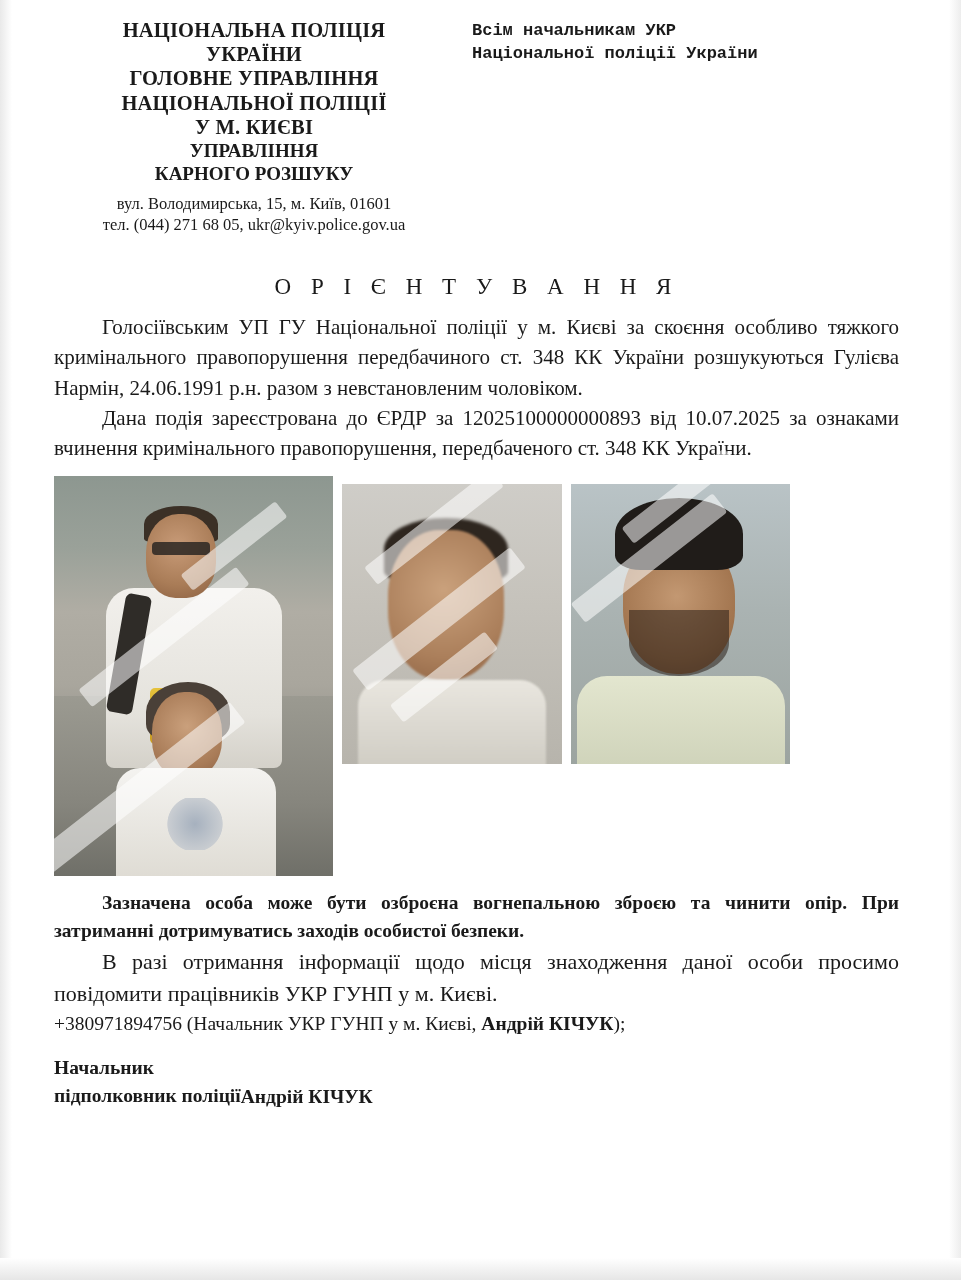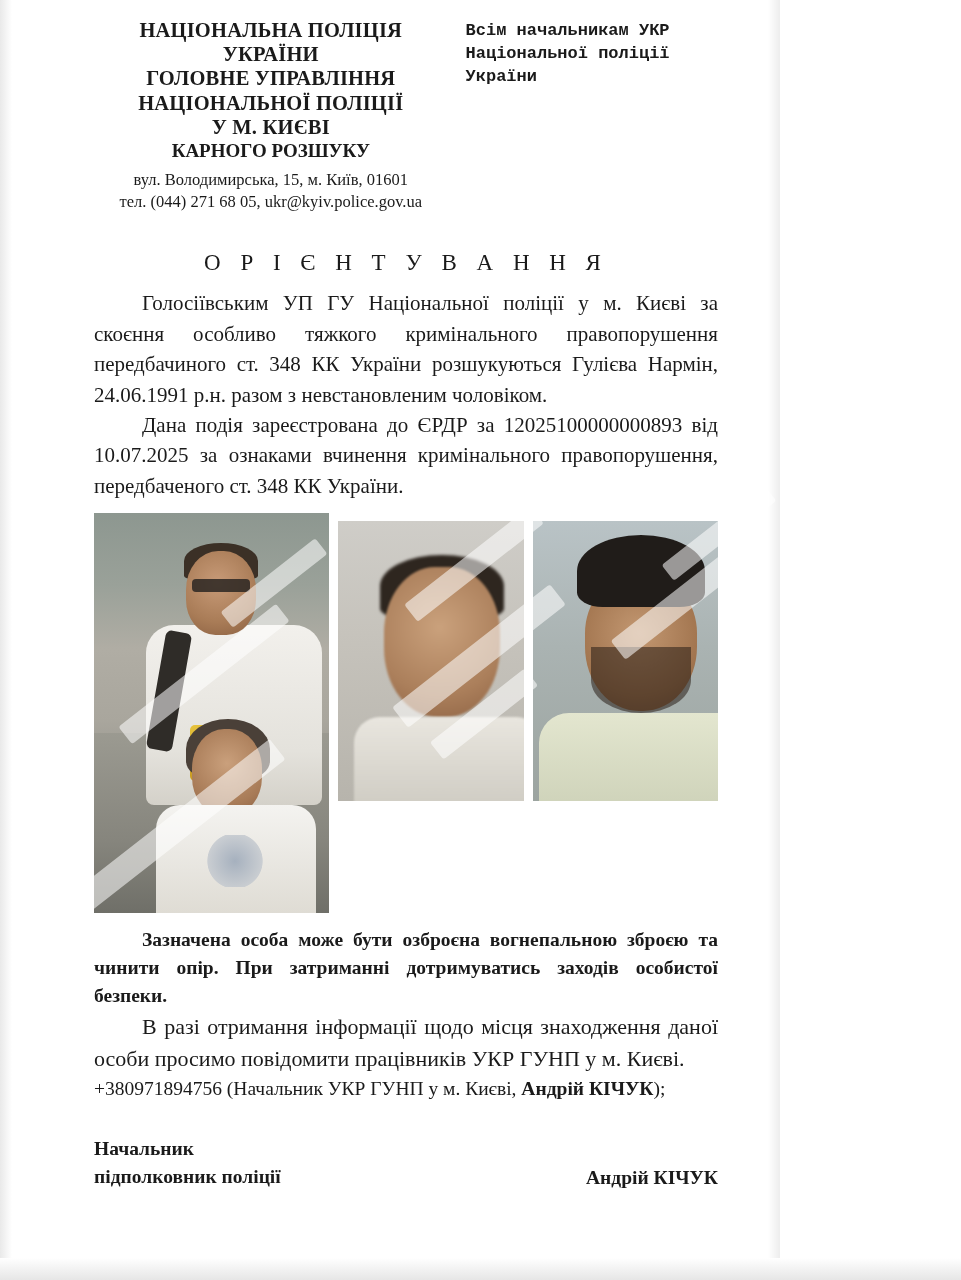--- a/index.html
+++ b/index.html
@@ -9,25 +9,25 @@
   }
   body {
     width: 961px;
     height: 1280px;
     font-family: "Liberation Serif", "DejaVu Serif", serif;
     color: #1a1a1a;
     position: relative;
     overflow: hidden;
   }
   .page {
-    width: 780px;
+    width: 961px;
     height: 1280px;
     position: relative;
     box-sizing: border-box;
-    padding: 18px 62px 0 94px;
+    padding: 18px 62px 0 54px;
   }
 
   
   .header {
     display: flex;
     align-items: flex-start;
     justify-content: flex-start;
     gap: 18px;
   }
   .header-left {
@@ -232,23 +232,23 @@
   }
   .contacts {
     font-size: 19.5px;
     line-height: 1.45;
     text-align: justify;
   }
   .contacts .line { text-indent: 0; }
 
   
   .signature {
-    margin-top: 32px;
+    margin-top: 16px;
     display: flex;
-    justify-content: space-between;
+    justify-content: flex-start;
     align-items: flex-end;
     font-size: 19.5px;
     font-weight: bold;
   }
   .signature .left { line-height: 1.4; }
   .signature .right { padding-bottom: 1px; }
 
   .edge-fade-left {
     position: absolute; left: 0; top: 0; width: 12px; height: 1280px;
     background: linear-gradient(90deg,#e9e9e9,#ffffff);
@@ -270,20 +270,21 @@
   <div class="edge-fade-left"></div>
   <div class="edge-fade-right"></div>
 
   <div class="header">
     <div class="header-left">
       <div class="org">НАЦІОНАЛЬНА ПОЛІЦІЯ</div>
       <div class="org">УКРАЇНИ</div>
       <div class="org">ГОЛОВНЕ УПРАВЛІННЯ</div>
       <div class="org">НАЦІОНАЛЬНОЇ ПОЛІЦІЇ</div>
       <div class="org">У М. КИЄВІ</div>
+      <div class="org-sub">УПРАВЛІННЯ</div>
       <div class="org-sub">КАРНОГО РОЗШУКУ</div>
       <div class="addr">вул. Володимирська, 15, м. Київ, 01601</div>
       <div class="addr" style="margin-top:0">тел. (044) 271 68 05, ukr@kyiv.police.gov.ua</div>
     </div>
     <div class="header-right">Всім начальникам УКР
 Національної поліції України</div>
   </div>
 
   <div class="doc-title">О Р І Є Н Т У В А Н Н Я</div>
 

